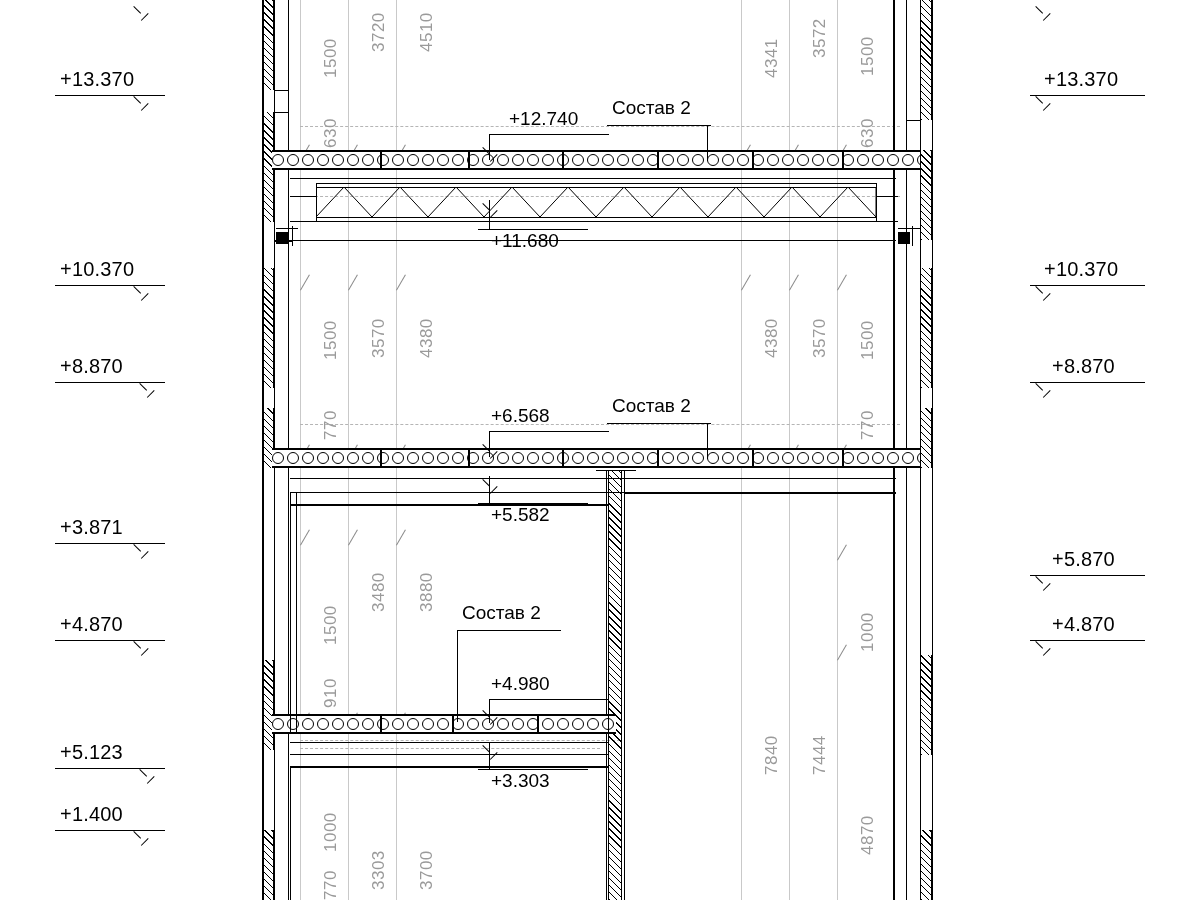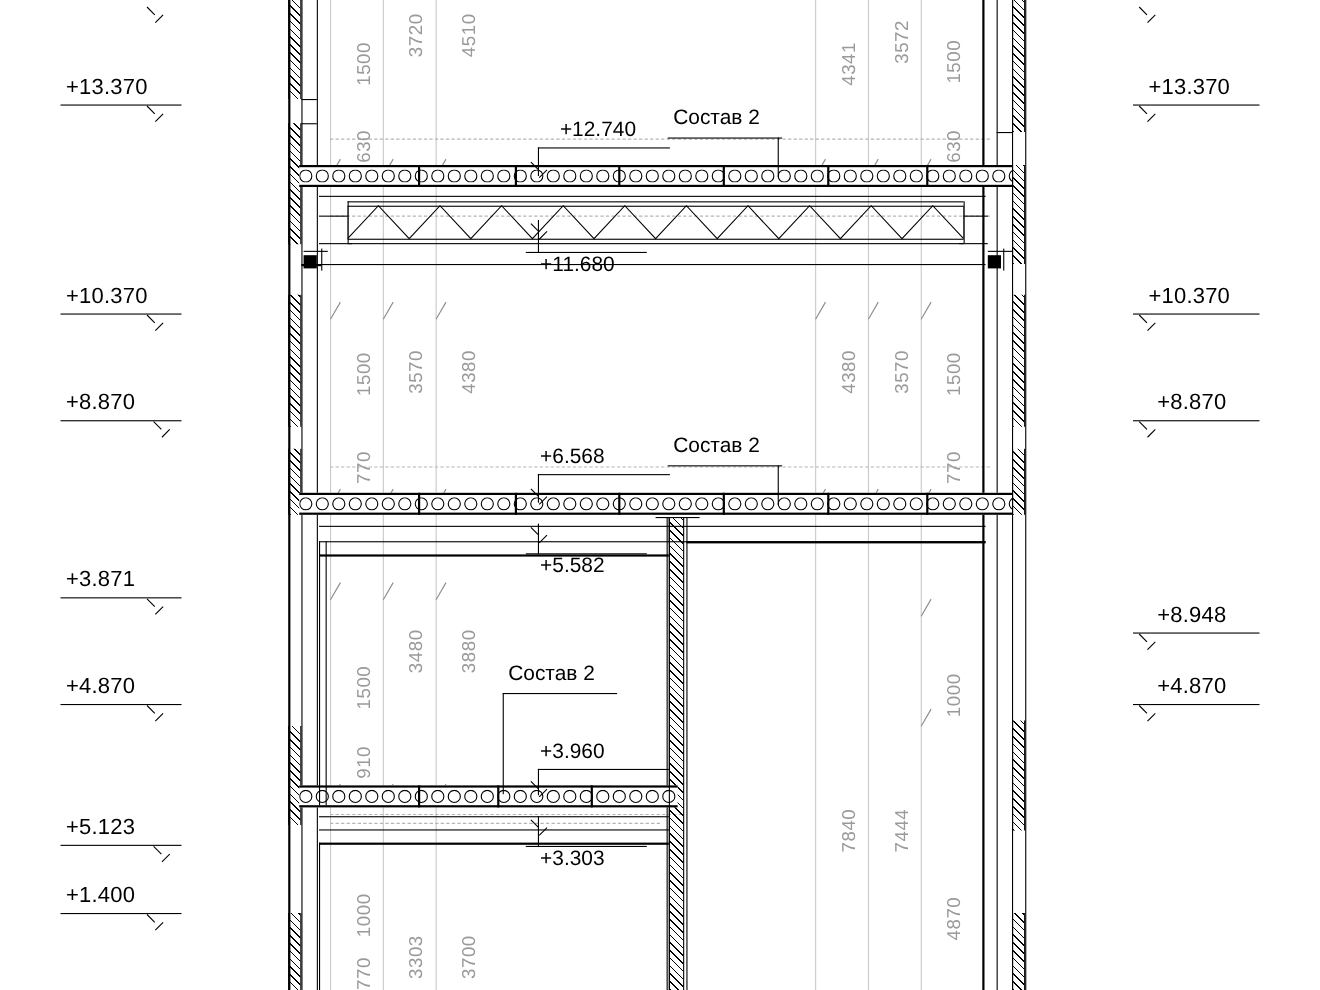--- a/index.html
+++ b/index.html
@@ -505,21 +505,21 @@
       <span class="b"></span>
     </div>
 
   <div class="elev" style="left:1052px; top:355px;">+8.870</div>
   <div class="elev-line" style="left:1030px; top:382px; width:115px;"></div>
   <div class="arrow-v" style="left:1036px; top:383px;">
       <span class="a"></span>
       <span class="b"></span>
     </div>
 
-  <div class="elev" style="left:1052px; top:548px;">+8.948</div>
+  <div class="elev" style="left:1052px; top:548px;">+5.870</div>
   <div class="elev-line" style="left:1030px; top:575px; width:115px;"></div>
   <div class="arrow-v" style="left:1036px; top:576px;">
       <span class="a"></span>
       <span class="b"></span>
     </div>
 
   <div class="elev" style="left:1052px; top:613px;">+4.870</div>
   <div class="elev-line" style="left:1030px; top:640px; width:115px;"></div>
   <div class="arrow-v" style="left:1036px; top:641px;">
       <span class="a"></span>
@@ -556,21 +556,21 @@
     </div>
 
   <div class="lbl" style="left:491px; top:504px;">+5.582</div>
   <div class="lbl-line" style="left:478px; top:503px; width:110px;"></div>
   <div class="vline" style="left:489px; top:476px; height:28px;"></div>
   <div class="arrow-v" style="left:483px; top:479px;">
       <span class="a"></span>
       <span class="b"></span>
     </div>
 
-  <div class="lbl" style="left:491px; top:673px;">+3.960</div>
+  <div class="lbl" style="left:491px; top:673px;">+4.980</div>
   <div class="lbl-line" style="left:489px; top:699px; width:120px;"></div>
   <div class="vline" style="left:489px; top:699px; height:24px;"></div>
   <div class="arrow-v" style="left:483px; top:710px;">
       <span class="a"></span>
       <span class="b"></span>
     </div>
 
   <div class="lbl" style="left:491px; top:770px;">+3.303</div>
   <div class="lbl-line" style="left:478px; top:769px; width:110px;"></div>
   <div class="vline" style="left:489px; top:742px; height:28px;"></div>

